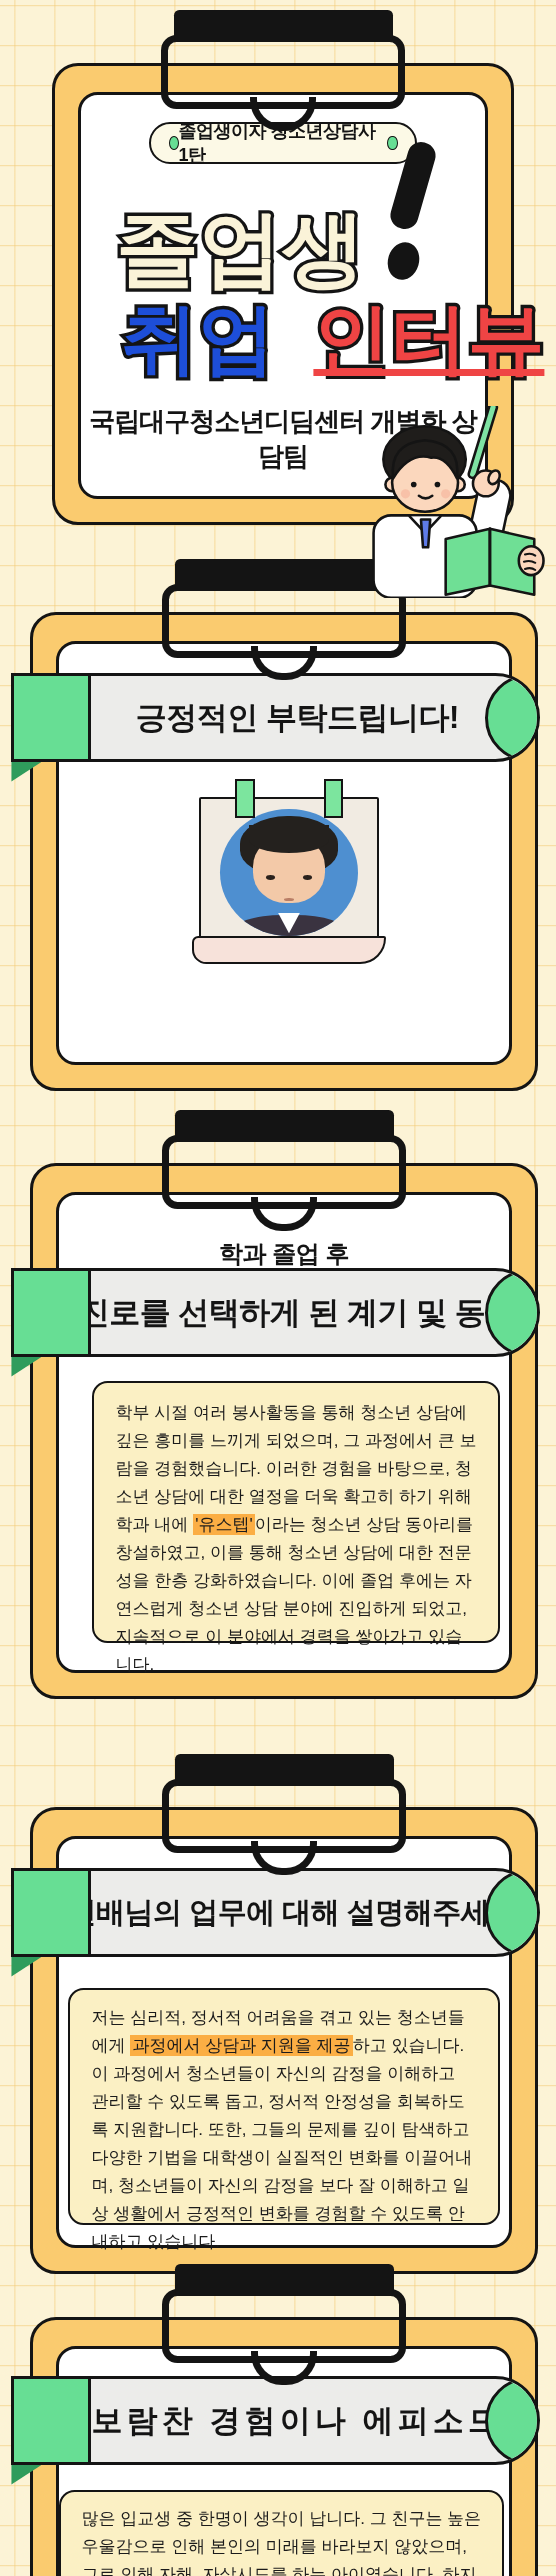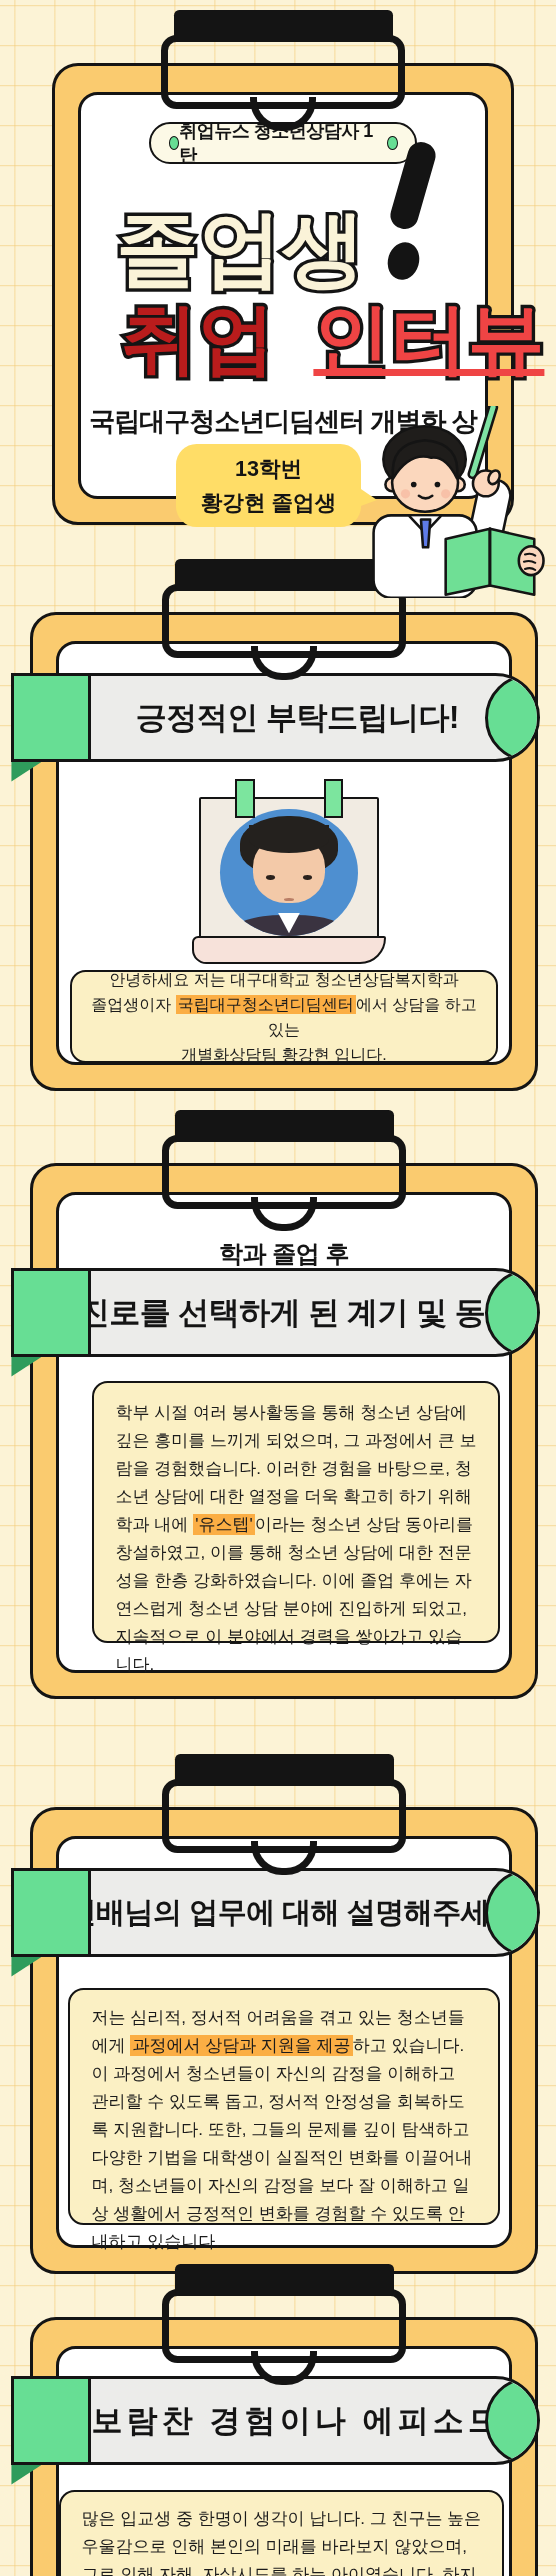--- a/index.html
+++ b/index.html
@@ -61,42 +61,39 @@
   <div class="board" style="top:63px;height:456px;left:52px;width:456px;">
     <div class="clip">
       <div class="clip-hook"></div>
       <div class="clip-bar"></div>
       <div class="clip-notch"></div>
     </div>
     <div class="board-inner">
 
       <div style="position:absolute;left:50%;transform:translateX(-50%);top:27px;width:268px;height:42px;background:#FCF9E6;border:2.6px solid #141414;border-radius:24px;display:flex;align-items:center;justify-content:space-between;padding:0 17.5px;box-sizing:border-box;">
         <span style="width:8.8px;height:12.4px;background:#67DE94;border:1.5px solid #141414;border-radius:50%;"></span>
-        <span style="font-size:18px;font-weight:800;letter-spacing:-0.5px;">취업뉴스 청소년상담사 1탄</span>
+        <span style="font-size:18px;font-weight:800;letter-spacing:-0.5px;">졸업생이자 청소년상담사 1탄</span>
         <span style="width:8.8px;height:12.4px;background:#67DE94;border:1.5px solid #141414;border-radius:50%;"></span>
       </div>
 
       <div class="excl" style="right:40px;top:46px;width:57px;height:149px;">
         <div class="excl-bar"></div>
           <div class="excl-dot"></div>
       </div>
 
       <div style="position:absolute;left:35px;top:112px;font-size:83px;line-height:1;z-index:1;">
         <span class="ot" style="color:#FAF3D8;" data-text="졸업생">졸업생</span>
       </div>
       <div style="position:absolute;left:40px;top:205px;font-size:77px;line-height:1;z-index:1;white-space:nowrap;">
-        <span class="ot" style="color:#b91c1c;" data-text="취업">취업</span>
+        <span class="ot" style="color:#1d4ed8;" data-text="취업">취업</span>
         <span class="ot" style="color:#ef4444;margin-left:17px;text-decoration:underline;" data-text="인터뷰">인터뷰</span>
       </div>
 
       <div class="heading-line" style="top:309px;font-size:26px;letter-spacing:-1px;">국립대구청소년디딤센터 개별화 상담팀</div>
 
-      <div class="bubble" style="left:95px;top:349px;width:185px;height:83px;font-size:21.6px;line-height:34px;">
-        <span><span>13학번</span><br><span>황강현 졸업생</span></span>
-      </div>
     </div>
   </div>
 
   <div style="position:absolute;left:354px;top:406px;width:206px;height:192px;z-index:8;overflow:hidden;">
     <svg width="206" height="192" viewBox="0 0 400 372">
       <rect x="243" y="-8" width="15" height="150" rx="7" fill="#7FE3A3" class="ln" transform="rotate(17 250 66)"></rect>
       <rect x="232" y="142" width="64" height="135" rx="30" fill="#FFFFFF" class="ln" transform="rotate(12 264 209)"></rect>
       <circle cx="256" cy="150" r="25" fill="#FBD7BD" class="ln"></circle>
       <ellipse cx="272" cy="138" rx="10" ry="14" fill="#FBD7BD" class="ln" transform="rotate(28 272 138)"></ellipse>
       <ellipse cx="137" cy="103" rx="80" ry="64" fill="#1F1D1B" class="ln"></ellipse>
@@ -147,23 +144,20 @@
           <div class="po-eye" style="left:33%;"></div>
             <div class="po-eye" style="right:33%;"></div>
           <div class="po-mouth"></div>
             <div class="po-suit"></div>
             <div class="po-collar"></div>
         </div>
       </div>
       <div class="photo-curl"></div>
     </div>
 
-    <div class="answer-box" style="left:37px;right:37px;top:355px;height:93px;padding:8.2px 10.3px;display:flex;align-items:center;justify-content:center;">
-      <div class="answer-text" style="text-align:center;font-size:16px;line-height:25px;"><span>안녕하세요 저는 대구대학교 청소년상담복지학과</span><br><span>졸업생이자 </span><span class="hl hl-orange">국립대구청소년디딤센터</span><span>에서 상담을 하고 있는</span><br><span>개별화상담팀 황강현 입니다.</span></div>
-    </div>
   </div>
 
   <div class="board" style="top:1163px;height:530px;">
     <div class="clip">
       <div class="clip-hook"></div>
         <div class="clip-bar"></div>
         <div class="clip-notch"></div>
     </div>
     <div class="board-inner"></div>
     <div class="heading-line" style="top:72px;font-size:24px;letter-spacing:-0.5px;z-index:4;">학과 졸업 후</div>

